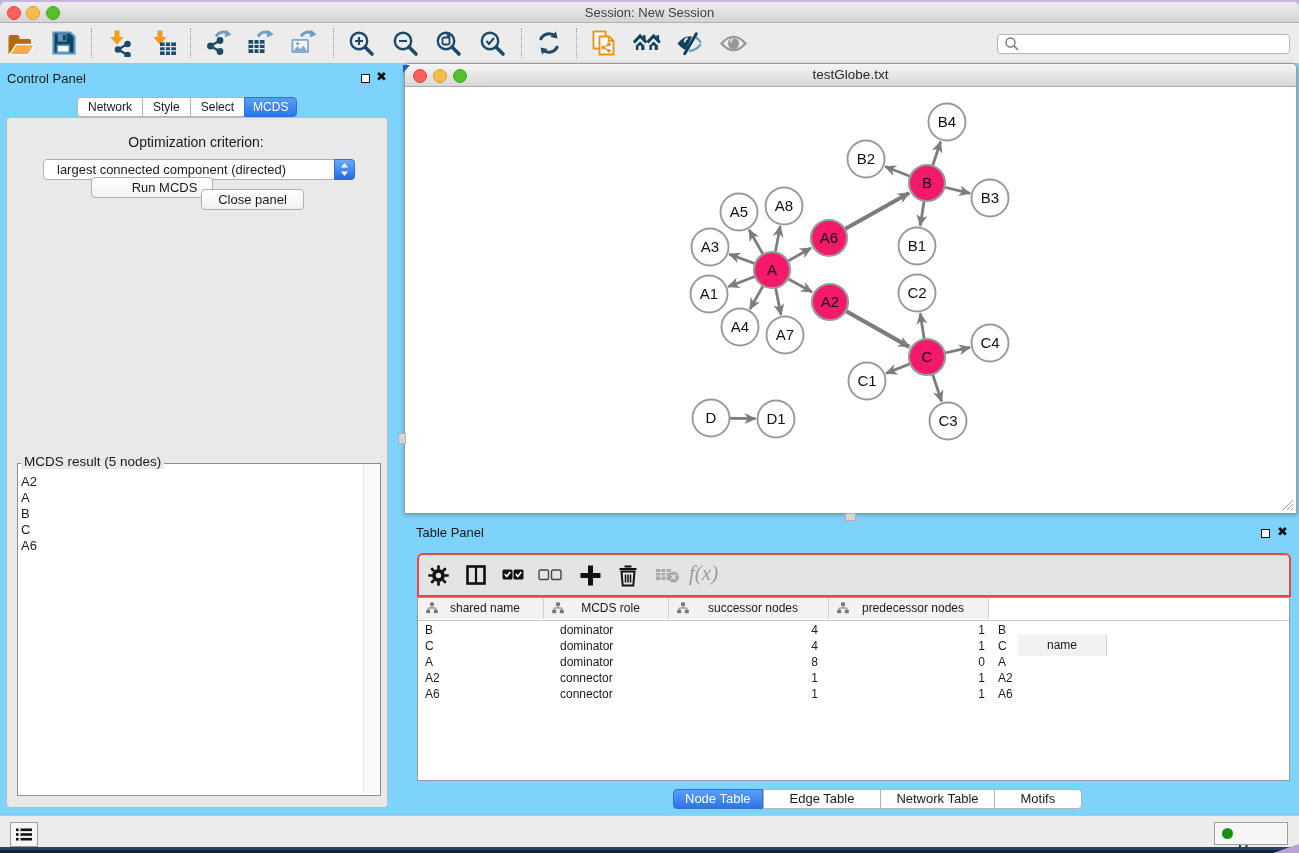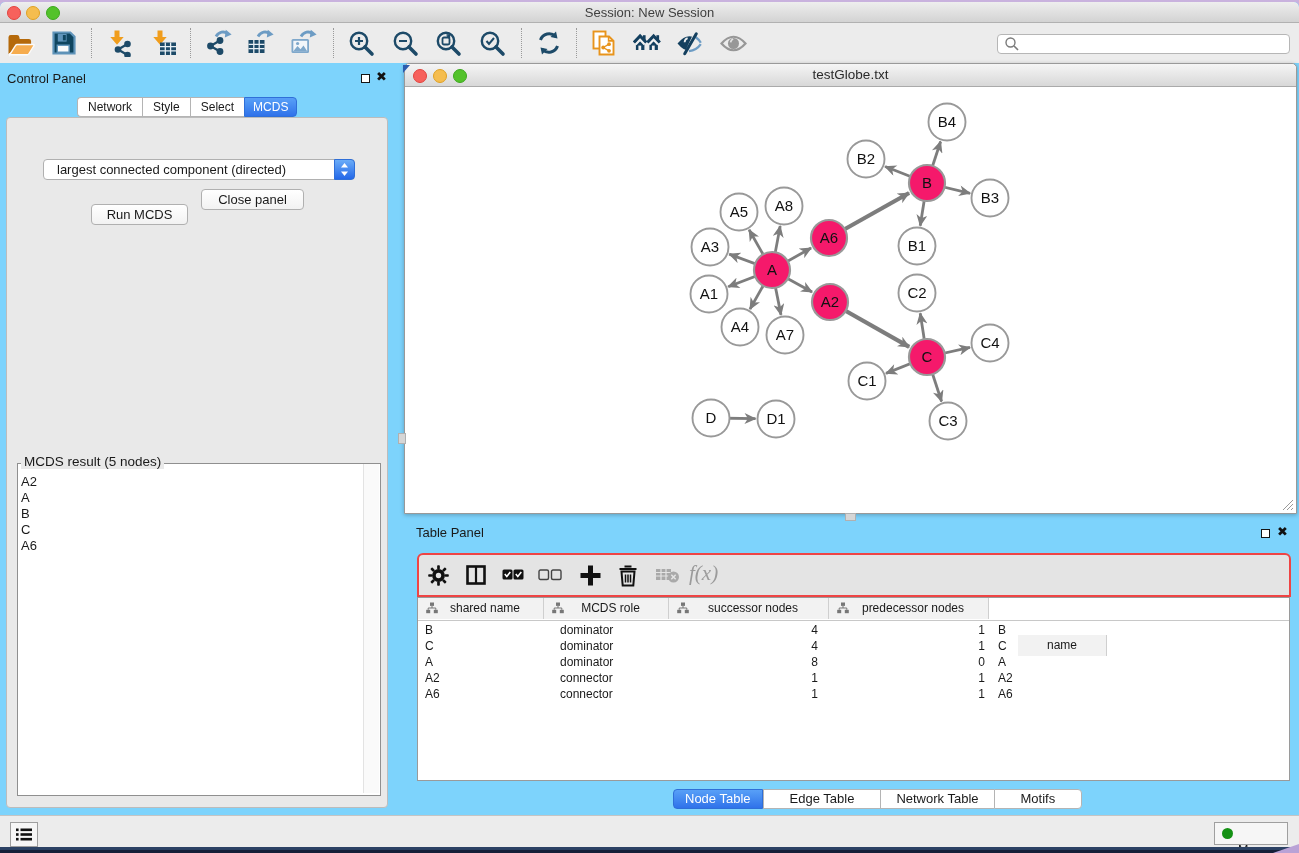--- a/index.html
+++ b/index.html
@@ -214,25 +214,26 @@
     <div id="cptitle">Control Panel</div>
     <div class="sqbtn" style="left:361px;top:11px;"></div>
     <div class="winbtns" style="left:376px;top:6px;">✖</div>
     <div id="cptabs">
       <div class="tab first">Network</div>
         <div class="tab">Style</div>
         <div class="tab">Select</div>
         <div class="tab sel">MCDS</div>
     </div>
     <div id="cpbox"></div>
+    <div id="optlabel">Optimization criterion:</div>
     <div id="dropdown"><span>largest connected component (directed)</span><div id="ddbtn"><svg width="19" height="19" viewBox="0 0 19 19">
             <path d="M9.5 3 L13 7.5 H6 z" fill="#fff"></path>
             <path d="M9.5 16 L6 11.5 h7 z" fill="#fff"></path>
           </svg></div></div>
-    <div class="btn" style="left:91px;top:141px;width:95px;">Run MCDS</div>
+    <div class="btn" style="left:91px;top:114px;width:95px;padding-left:25px;">Run MCDS</div>
     <div class="btn" style="left:201px;top:126px;width:101px;">Close panel</div>
     <div id="fieldset"></div>
     <div id="fslegend">MCDS result (5 nodes)</div>
     <div id="fslist">A2<br>A<br>B<br>C<br>A6</div>
     <div id="fsscroll"></div>
   </div>
   <div id="netwin">
     <div id="nettitle">
       <div class="tl t1"></div>
         <div class="tl t2"></div>

